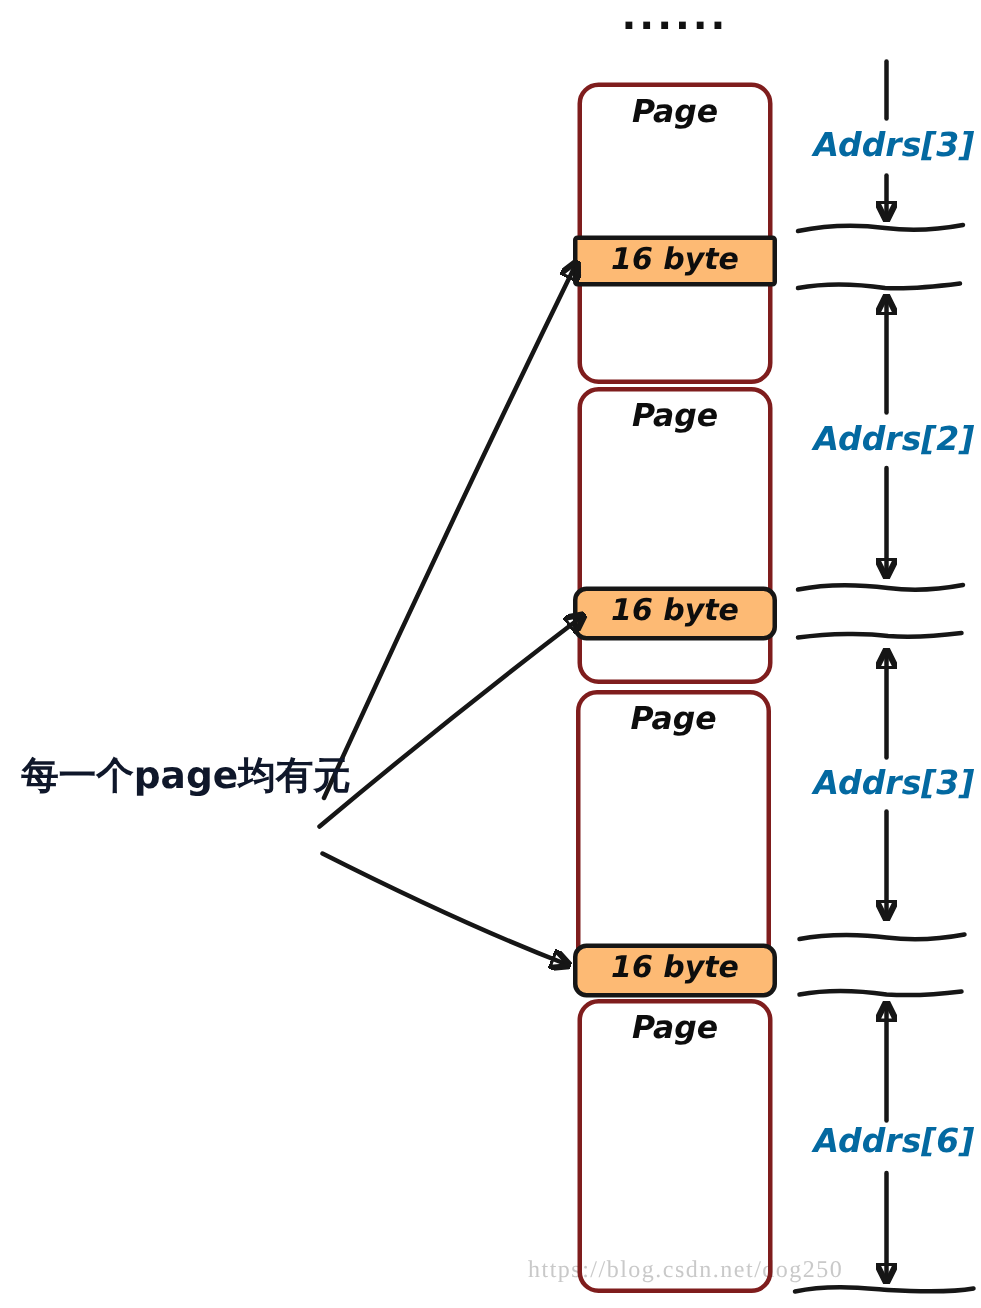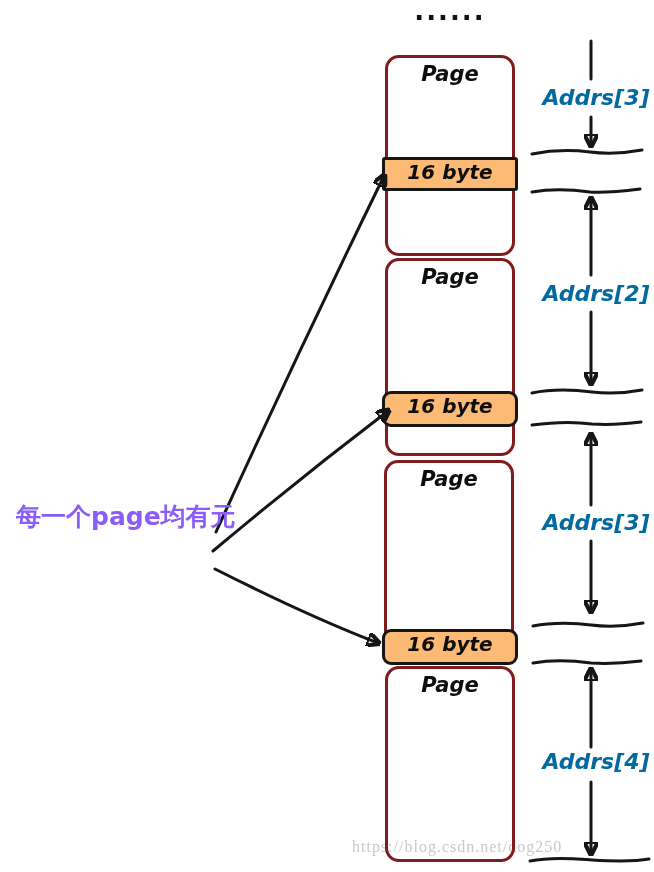--- a/index.html
+++ b/index.html
@@ -37,23 +37,24 @@
   .band2{top:391px;height:36px;border-radius:9px;}
   .band3{top:629px;height:36px;border-radius:9px;}
   
   .addrs{
     position:absolute;left:540px;width:112px;height:26px;text-align:center;
     font-style:italic;font-weight:700;font-size:22px;color:#0369a1;z-index:5;
   }
   .a3{top:85px;} .a2{top:281px;text-align:center;} .a1{top:510px;} .a0{top:749px;}
   
   .annotation{
-    position:absolute;left:16px;top:502px;width:240px;z-index:5;
-    font-weight:700;font-size:25px;line-height:29px;color:#8b5cf6;
+    position:absolute;left:4px;top:502px;width:240px;z-index:5;
+    font-weight:700;font-size:25px;line-height:29px;color:#0f172a;
     font-family:"DejaVu Sans",sans-serif;
+    text-align:center;
   }
   
   .watermark{
     position:absolute;left:352px;top:838px;z-index:1;
     font-family:"Liberation Serif","DejaVu Serif",serif;
     font-size:16px;letter-spacing:1px;color:rgba(198,198,198,0.95);
     white-space:nowrap;
   }
   
   svg.overlay{position:absolute;left:0;top:0;z-index:4;pointer-events:none;}
@@ -85,21 +86,21 @@
   <div class="band band2">
     <span>16 byte</span>
   </div>
   <div class="band band3">
     <span>16 byte</span>
   </div>
 
   <div class="addrs a3">Addrs[3]</div>
   <div class="addrs a2">Addrs[2]</div>
   <div class="addrs a1">Addrs[3]</div>
-  <div class="addrs a0">Addrs[4]</div>
+  <div class="addrs a0">Addrs[6]</div>
 
   <div class="annotation">
     <div>每一个page均有元</div>
   </div>
 
   <div class="watermark">https://blog.csdn.net/dog250</div>
 
   <svg class="overlay" width="654" height="872" viewBox="0 0 654 872">
     <defs>
       <marker id="ah" viewBox="0 0 10 10" refX="8" refY="5" markerWidth="4.6" markerHeight="4.6" orient="auto-start-reverse">

